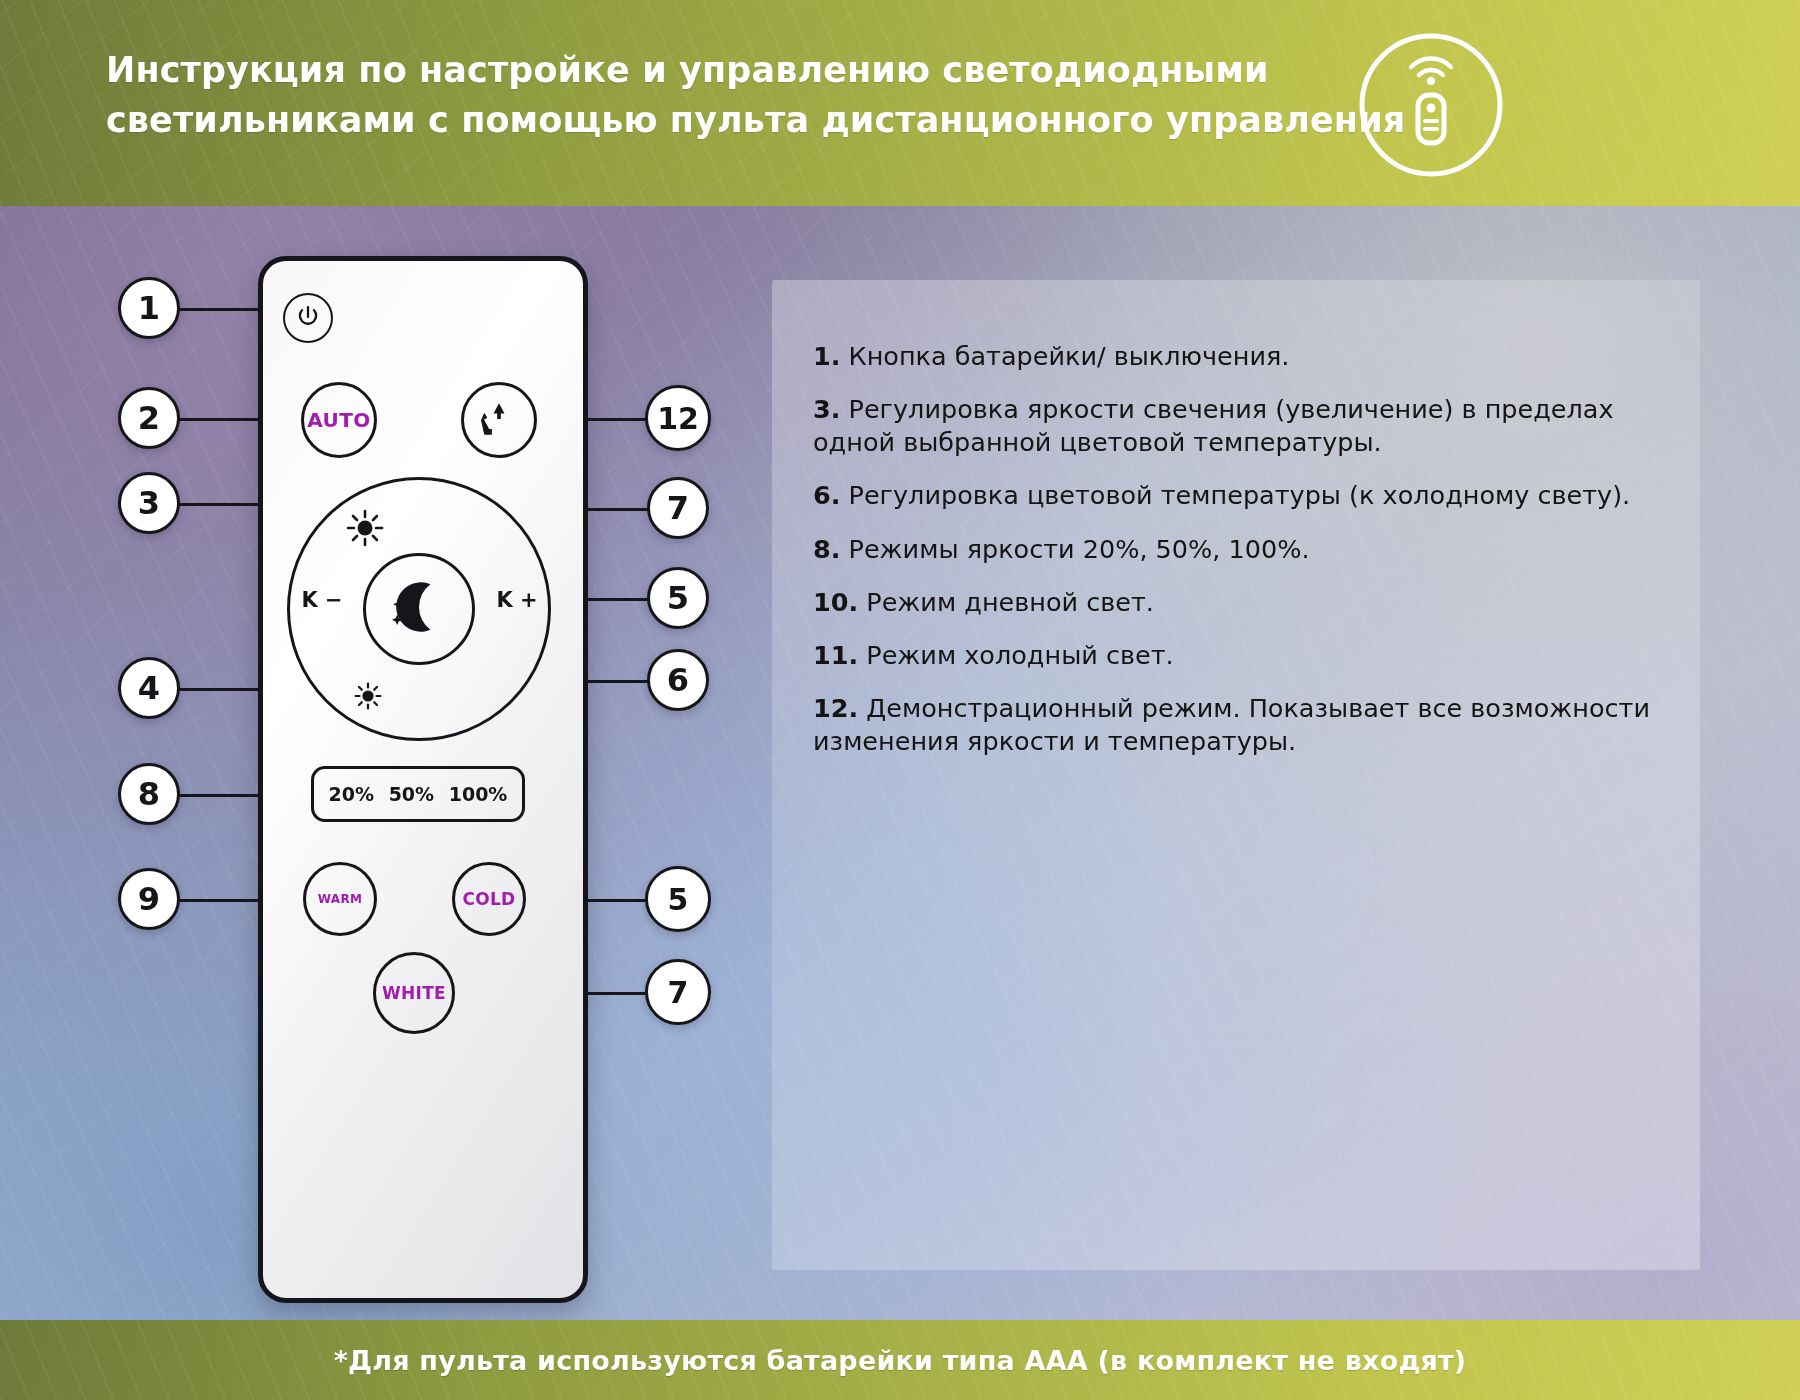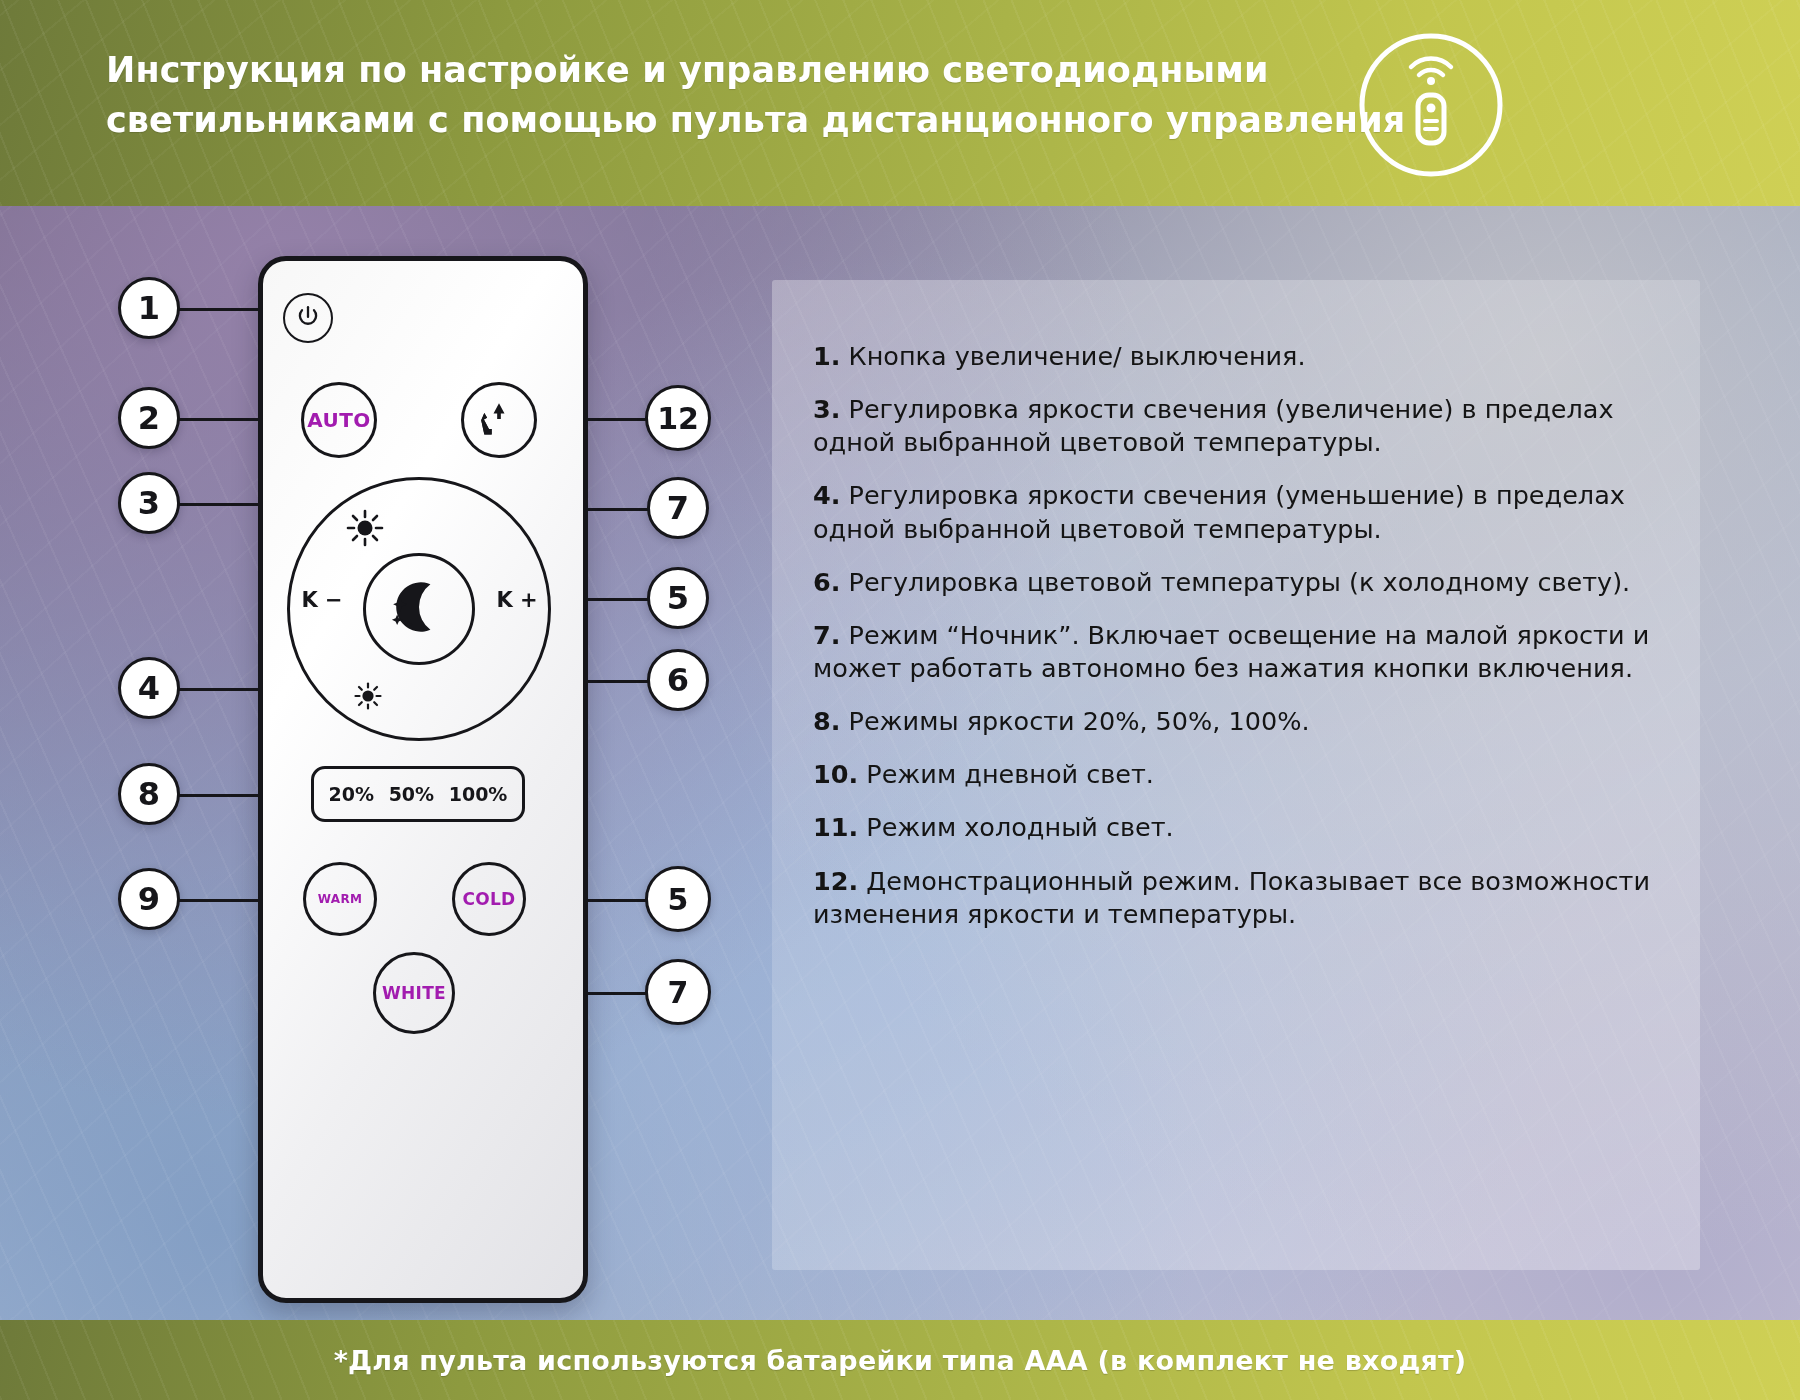--- a/index.html
+++ b/index.html
@@ -304,37 +304,29 @@
       </svg>
     </div>
   </div>
 
   <div class="body-bg"></div>
 
   <div class="text-panel"></div>
   <div class="items">
     <div class="item">
       <b>1.</b>
-      <span>Кнопка увеличение/ выключения.</span>
+      <span>Кнопка батарейки/ выключения.</span>
     </div>
     <div class="item">
       <b>3.</b>
       <span>Регулировка яркости свечения (увеличение) в пределах одной выбранной цветовой температуры.</span>
     </div>
     <div class="item">
-      <b>4.</b>
-      <span>Регулировка яркости свечения (уменьшение) в пределах одной выбранной цветовой температуры.</span>
-    </div>
-    <div class="item">
       <b>6.</b>
       <span>Регулировка цветовой температуры (к холодному свету).</span>
-    </div>
-    <div class="item">
-      <b>7.</b>
-      <span>Режим “Ночник”. Включает освещение на малой яркости и может работать автономно без нажатия кнопки включения.</span>
     </div>
     <div class="item">
       <b>8.</b>
       <span>Режимы яркости 20%, 50%, 100%.</span>
     </div>
     <div class="item">
       <b>10.</b>
       <span>Режим дневной свет.</span>
     </div>
     <div class="item">

